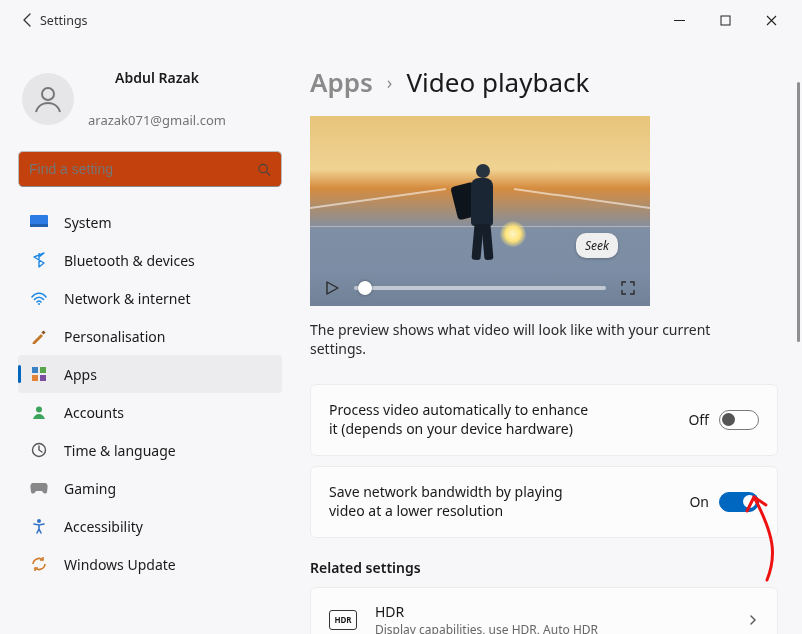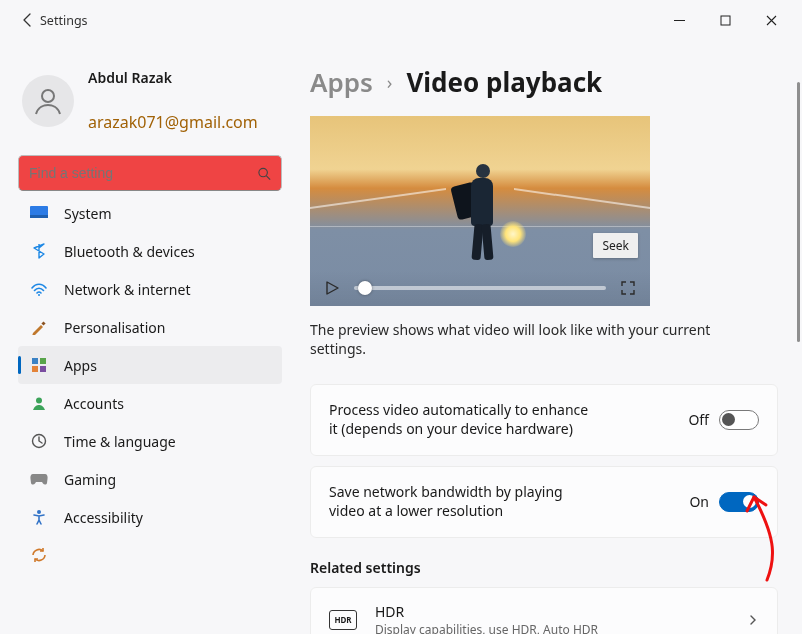--- a/index.html
+++ b/index.html
@@ -39,36 +39,37 @@
     width: 300px;
     padding: 10px 0 0 18px;
     display: flex;
     flex-direction: column;
   }
   .profile {
     display: flex;
     align-items: center;
     gap: 14px;
     padding: 18px 0 18px 4px;
+    text-align: center;
   }
   .avatar {
     width: 52px; height: 52px;
     border-radius: 50%;
     background: #e6e6e8;
     display: flex; align-items: center; justify-content: center;
   }
   .profile-text .name { font-weight: 600; font-size: 14px; }
-  .profile-text .email { font-size: 16px; color: #a16207; margin-top: 24px; }
+  .profile-text .email { font-size: 13px; color: #737373; margin-top: 24px; }
   .searchbox {
-    margin: 4px 18px 3px 0;
+    margin: 4px 18px 16px 0;
     height: 36px;
     border: 1px solid #bcbcbc;
     border-bottom: 1.5px solid #888;
     border-radius: 5px;
-    background: #ef4444;
+    background: #c2410c;
     display: flex; align-items: center;
     padding: 0 10px;
     justify-content: space-between;
   }
   .searchbox input {
     border: none; outline: none; background: transparent;
     font-size: 14px; width: 100%;
   }
   .navlist { display: flex; flex-direction: column; }
   .navitem {
@@ -103,21 +104,21 @@
     padding: 24px 24px 0 10px;
     overflow-y: auto;
     position: relative;
   }
   .breadcrumb {
     display: flex; align-items: center; gap: 14px;
     margin-bottom: 16px;
   }
   .bc-parent { font-size: 26px; font-weight: 600; color: #8a8a8a; }
   .bc-sep { font-size: 18px; color: #8a8a8a; }
-  .bc-current { font-size: 26px; font-weight: 700; color: #1a1a1a; }
+  .bc-current { font-size: 26px; font-weight: 400; color: #1a1a1a; }
   .preview {
     width: 340px; height: 190px;
     position: relative;
     overflow: hidden;
     background: linear-gradient(180deg,#e7c47a 0%,#f0d392 28%,#d58c3f 38%,#7e8fa5 60%,#7a8ca4 100%);
     margin-bottom: 14px;
   }
   .preview .horizon {
     position:absolute; left:0; right:0; top:58%; height:1px;
     background: rgba(255,255,255,0.35);
@@ -147,24 +148,25 @@
     position:absolute; top:66px; width:9px; height:36px;
     background:#161e29; border-radius:3px;
   }
   .walker .leg-l { left:15px; transform: rotate(5deg);}
   .walker .leg-r { left:25px; transform: rotate(-5deg);}
   .walker .bag {
     position:absolute; top:26px; left:-4px; width:24px; height:34px;
     background:#0e141c; border-radius:4px; transform: rotate(-14deg);
   }
   .seek-tip {
-    position:absolute; right:12px; bottom:48px;
+    position:absolute; right:32px; bottom:48px;
     background:#efefef; color:#222; font-size:12px;
-    padding:4px 9px; border-radius:1px;
+    padding:4px 9px; border-radius:10px;
     box-shadow:0 1px 3px rgba(0,0,0,.25);
+    font-style:italic;
   }
   .controls {
     position:absolute; left:0; right:0; bottom:0; height:36px;
     display:flex; align-items:center; gap:14px; padding:0 14px;
     background: linear-gradient(180deg, rgba(0,0,0,0) 0%, rgba(0,0,0,0.08) 100%);
   }
   .controls .progress {
     flex:1; height:4px; background:rgba(255,255,255,0.55); border-radius:2px; position:relative;
   }
   .controls .thumb {
@@ -348,20 +350,21 @@
           </span>
         <span>Accessibility</span>
       </div>
       <div class="navitem">
         <span class="navicon">
             <svg width="16" height="16" viewBox="0 0 16 16">
               <path d="M2 8a6 6 0 0110-4M14 8a6 6 0 01-10 4" stroke="#d07a2c" stroke-width="1.6" fill="none"></path>
               <path d="M12 1v3h-3M4 15v-3h3" stroke="#d07a2c" stroke-width="1.6" fill="none"></path>
             </svg>
           </span>
+        <span>Windows Update</span>
       </div>
     </nav>
   </aside>
 
   <main class="main">
     <div class="scroll-indicator"></div>
 
     <div class="breadcrumb">
       <span class="bc-parent">Apps</span>
       <span class="bc-sep">›</span>

